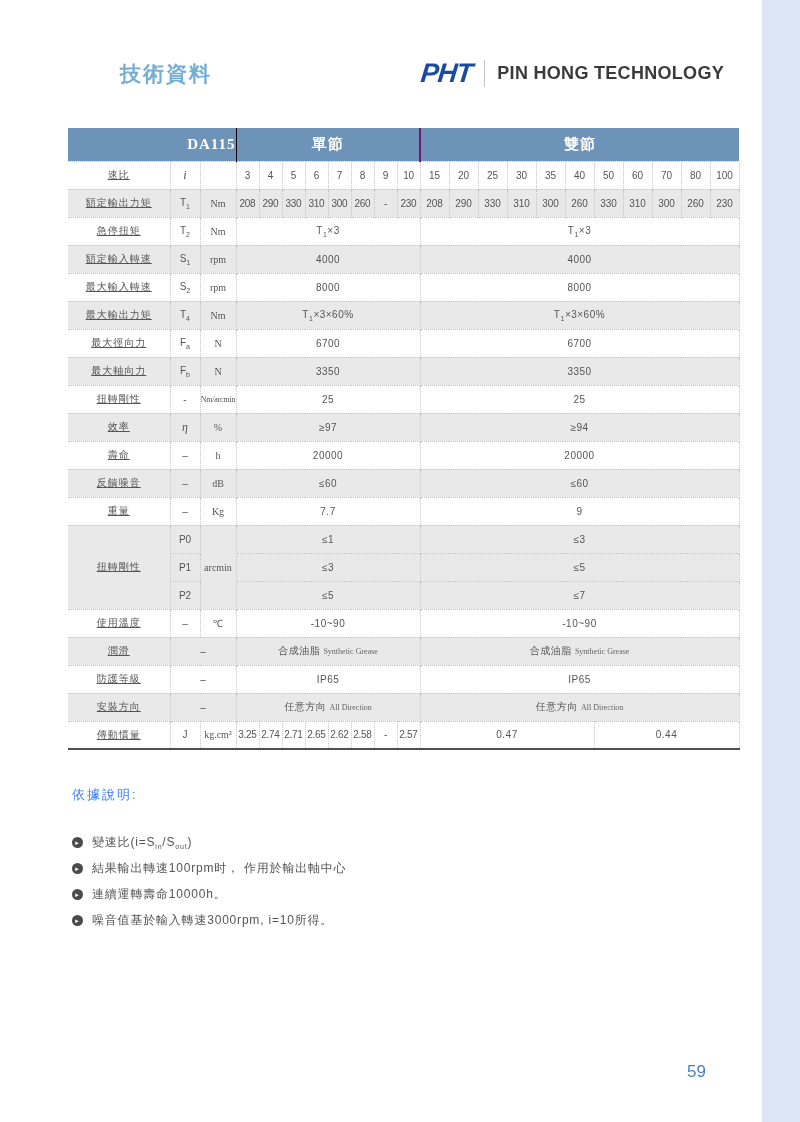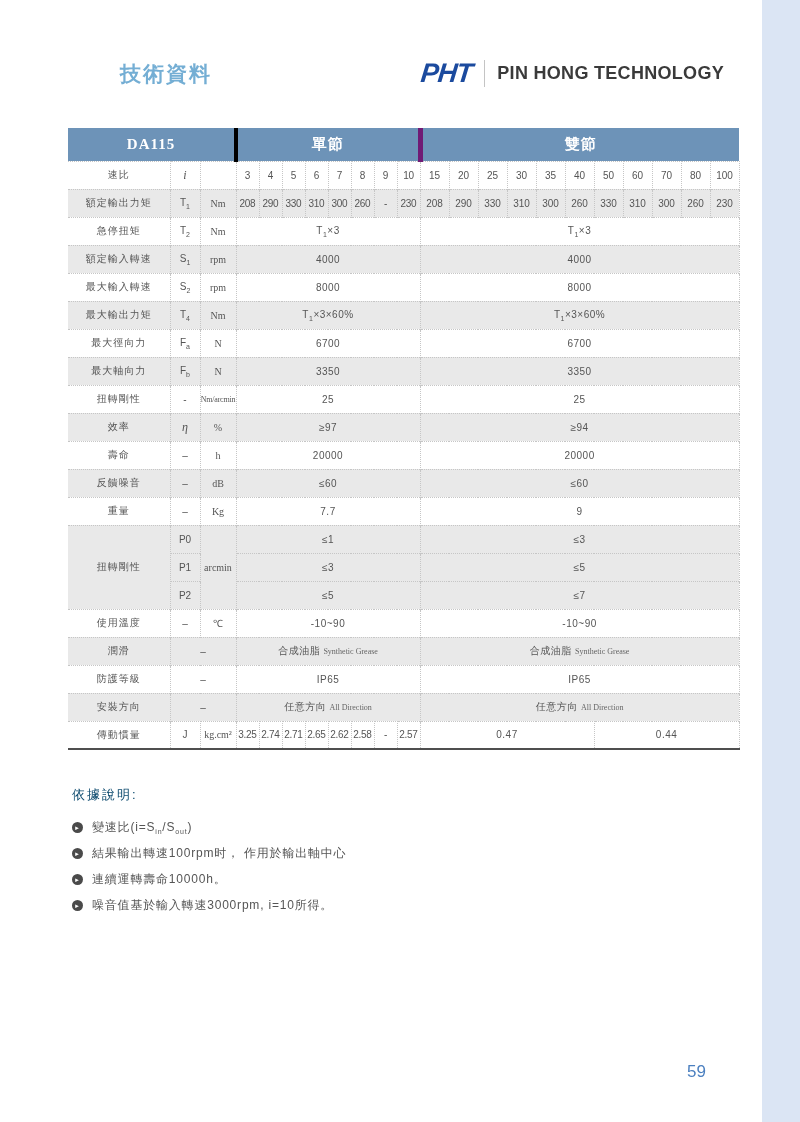--- a/index.html
+++ b/index.html
@@ -25,41 +25,41 @@
   table.spec {
     position:absolute; left:68px; top:128px; width:671px;
     border-collapse:collapse; table-layout:fixed;
     border-bottom:2px solid #4f4f4f;
   }
   table.spec th {
     background:#6d93b8; color:#fff; height:33px; font-weight:bold;
     font-family:"Liberation Serif", serif; font-size:15px; letter-spacing:1px;
     padding:0;
   }
-  th.th-model { text-align:center; padding-left:22px; border-right:4px solid #000000; }
-  th.th-seg { border-right:5px solid #701a75; }
+  th.th-model { text-align:right; padding-left:22px; border-right:1px solid #000000; }
+  th.th-seg { border-right:2px solid #701a75; }
   table.spec td {
     height:28px; padding:0; text-align:center; vertical-align:middle;
     color:#555; font-size:10px;
     border-right:1px dotted #c6c6c6; border-top:1px dotted #c6c6c6;
   }
   table.spec tr.shade td { background:#e9e9e9; }
-  td.row-label { text-align:left; padding-left:7px; font-size:12px; color:#454545; letter-spacing:1px; }
+  td.row-label { text-align:left; padding-left:7px; font-size:12px; color:#454545; letter-spacing:1px;text-decoration:underline; }
   td.row-sym  { font-size:11px; }
   td.row-sym.italic { font-style:italic; font-family:"Liberation Serif", serif; font-size:12px; }
   td.row-unit { font-size:10px;font-family:Liberation Serif, serif; }
   td.row-unit.small { font-size:8px; letter-spacing:-0.2px; }
   td.s-col { font-size:9.5px; letter-spacing:-0.3px; }
   td.d-col { font-size:10px; }
   td.span-val { font-size:11px; letter-spacing:0.5px; }
   sub { font-size:7px; }
   .en { font-family:"Liberation Serif", serif; font-size:8px; color:#666; letter-spacing:0; }
 
   .notes { position:absolute; left:72px; top:786px; width:520px; }
-  .notes-heading { font-size:13px; color:#0c4a6e; letter-spacing:2px; margin-bottom:15px; }
+  .notes-heading { font-size:13px; color:#3b82f6; letter-spacing:2px; margin-bottom:30px; }
   .note-item { display:flex; align-items:center; gap:9px; margin-bottom:9px; font-size:12px; color:#555; letter-spacing:0.8px; }
   .note-icon {
     width:11px; height:11px; border-radius:50%; background:#4a4a4a; color:#fff;
     font-size:7px; line-height:11px; text-align:center; flex-shrink:0;
   }
   .page-number { position:absolute; top:1062px; right:94px; font-size:17px; color:#4c80c0; }
 </style>
 </head>
 <body>
 

